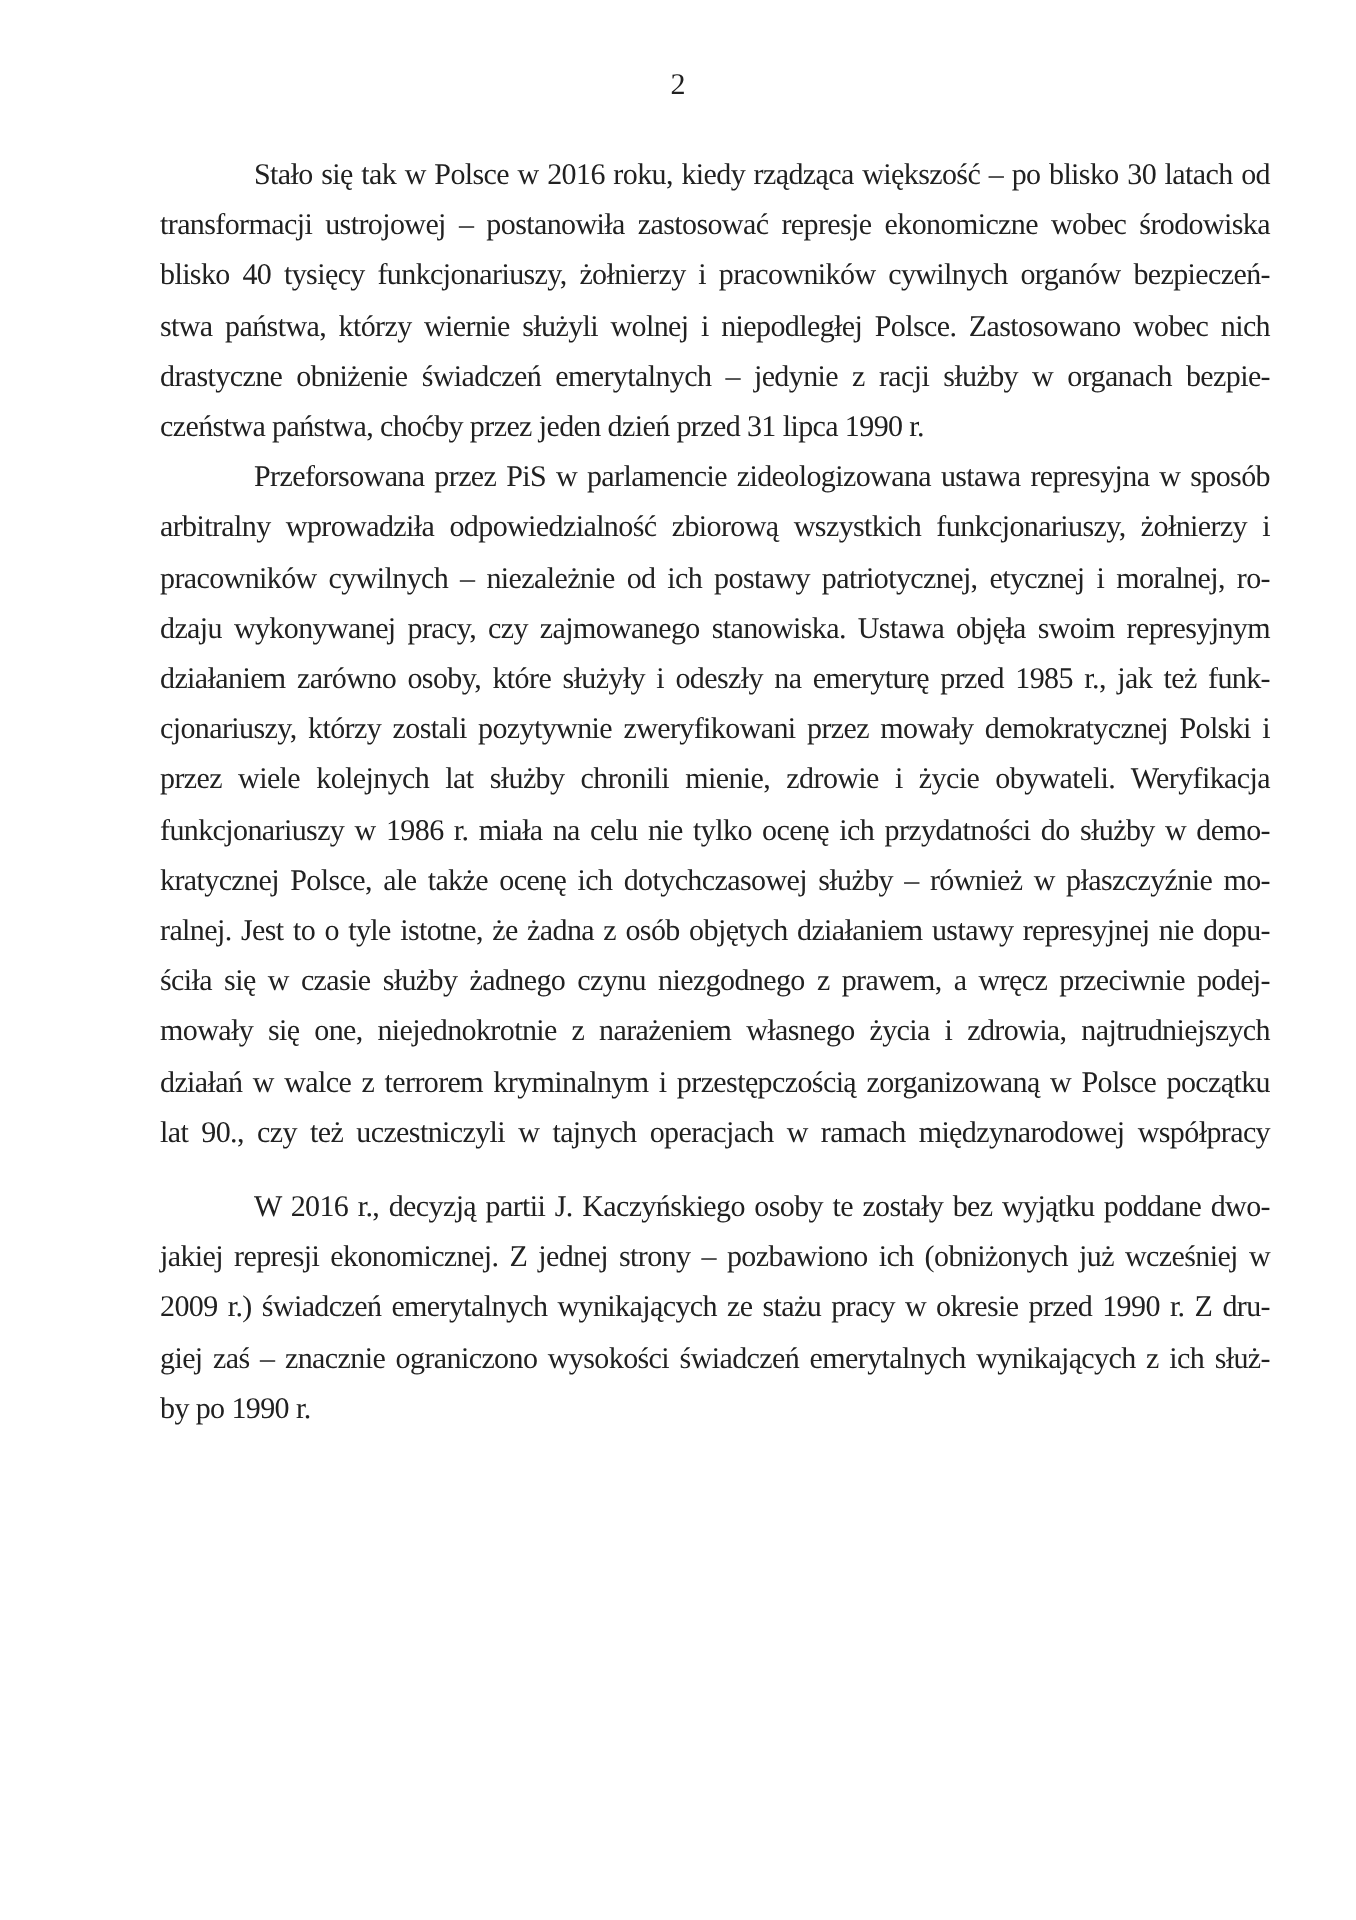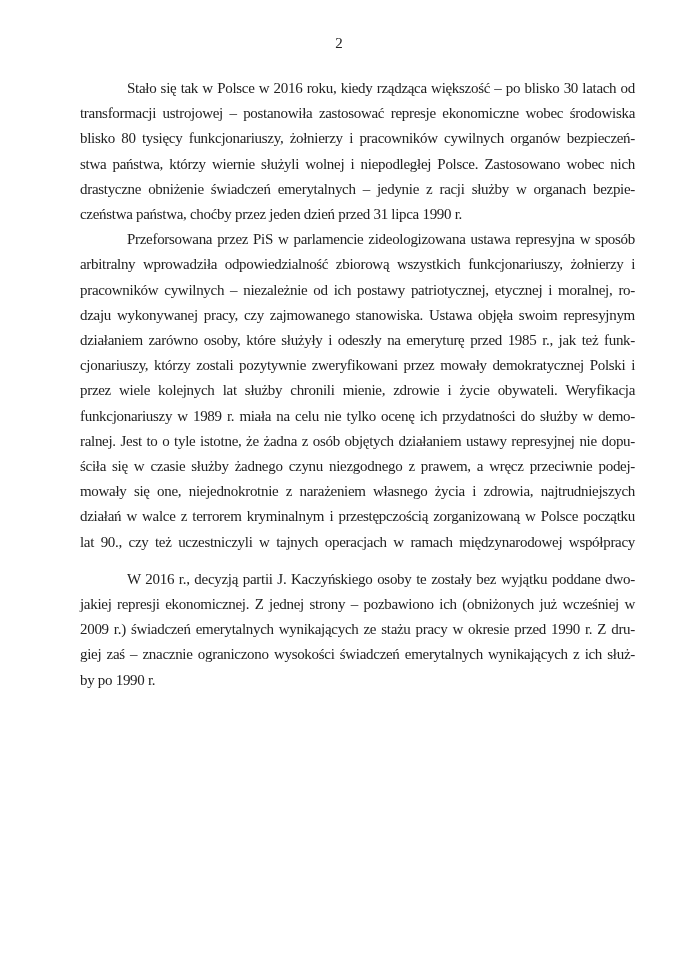--- a/index.html
+++ b/index.html
@@ -60,35 +60,36 @@
 
 <div class="page">
 
   <div class="page-number">2</div>
 
   <div class="doc-body">
 
     <div class="para">
       <div class="line first">Stało się tak w Polsce w 2016 roku, kiedy rządząca większość – po blisko 30 latach od</div>
       <div class="line">transformacji ustrojowej – postanowiła zastosować represje ekonomiczne wobec środowiska</div>
-      <div class="line">blisko 80 tysięcy funkcjonariuszy, żołnierzy i pracowników cywilnych organów bezpieczeń-</div>
+      <div class="line">blisko 40 tysięcy funkcjonariuszy, żołnierzy i pracowników cywilnych organów bezpieczeń-</div>
       <div class="line">stwa państwa, którzy wiernie służyli wolnej i niepodległej Polsce. Zastosowano wobec nich</div>
       <div class="line">drastyczne obniżenie świadczeń emerytalnych – jedynie z racji służby w organach bezpie-</div>
       <div class="line last">czeństwa państwa, choćby przez jeden dzień przed 31 lipca 1990 r.</div>
     </div>
 
     <div class="para">
       <div class="line first">Przeforsowana przez PiS w parlamencie zideologizowana ustawa represyjna w sposób</div>
       <div class="line">arbitralny wprowadziła odpowiedzialność zbiorową wszystkich funkcjonariuszy, żołnierzy i</div>
       <div class="line">pracowników cywilnych – niezależnie od ich postawy patriotycznej, etycznej i moralnej, ro-</div>
       <div class="line">dzaju wykonywanej pracy, czy zajmowanego stanowiska. Ustawa objęła swoim represyjnym</div>
       <div class="line">działaniem zarówno osoby, które służyły i odeszły na emeryturę przed 1985 r., jak też funk-</div>
       <div class="line">cjonariuszy, którzy zostali pozytywnie zweryfikowani przez mowały demokratycznej Polski i</div>
       <div class="line">przez wiele kolejnych lat służby chronili mienie, zdrowie i życie obywateli. Weryfikacja</div>
-      <div class="line">funkcjonariuszy w 1989 r. miała na celu nie tylko ocenę ich przydatności do służby w demo-</div>
+      <div class="line">funkcjonariuszy w 1986 r. miała na celu nie tylko ocenę ich przydatności do służby w demo-</div>
+      <div class="line">kratycznej Polsce, ale także ocenę ich dotychczasowej służby – również w płaszczyźnie mo-</div>
       <div class="line">ralnej. Jest to o tyle istotne, że żadna z osób objętych działaniem ustawy represyjnej nie dopu-</div>
       <div class="line">ściła się w czasie służby żadnego czynu niezgodnego z prawem, a wręcz przeciwnie podej-</div>
       <div class="line">mowały się one, niejednokrotnie z narażeniem własnego życia i zdrowia, najtrudniejszych</div>
       <div class="line">działań w walce z terrorem kryminalnym i przestępczością zorganizowaną w Polsce początku</div>
       <div class="line">lat 90., czy też uczestniczyli w tajnych operacjach w ramach międzynarodowej współpracy</div>
     </div>
 
     <div class="para spaced-before">
       <div class="line first">W 2016 r., decyzją partii J. Kaczyńskiego osoby te zostały bez wyjątku poddane dwo-</div>
       <div class="line">jakiej represji ekonomicznej. Z jednej strony – pozbawiono ich (obniżonych już wcześniej w</div>

